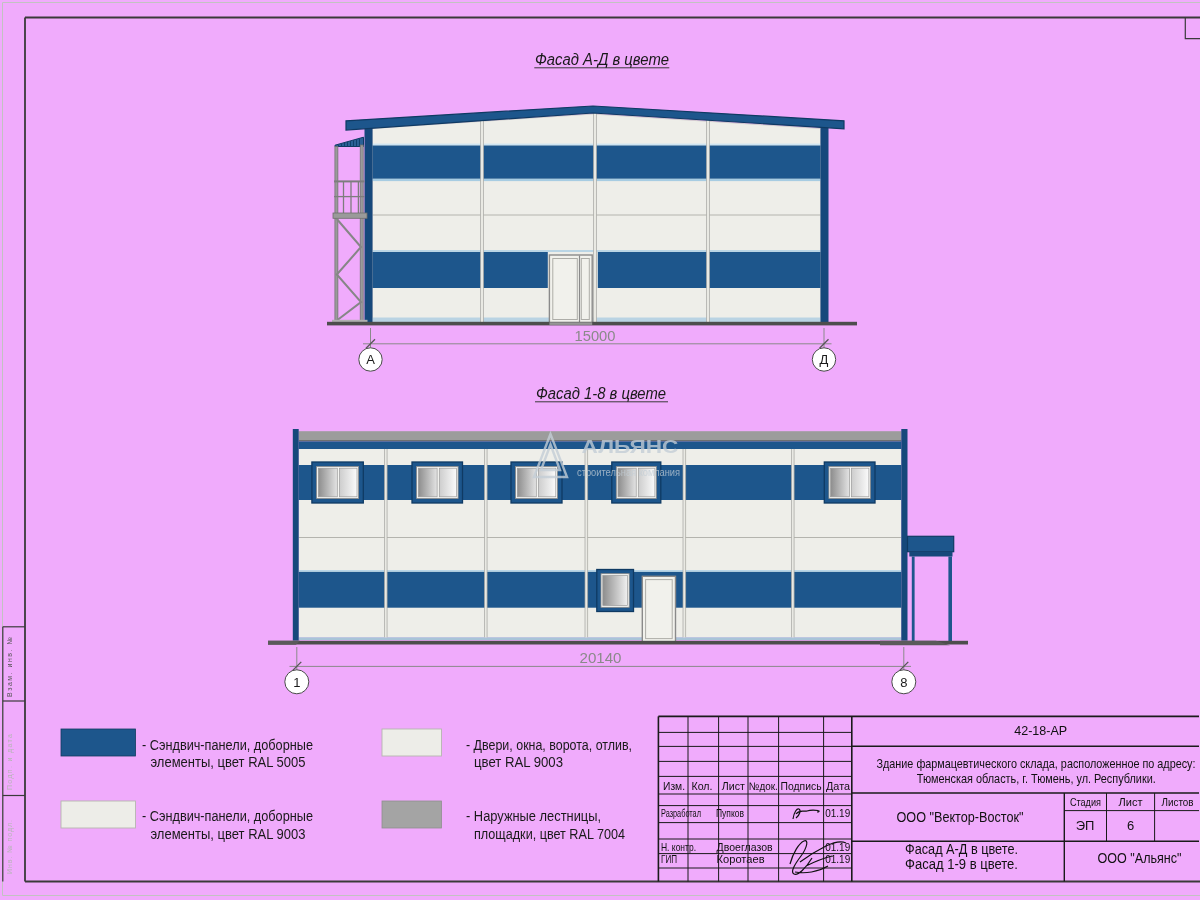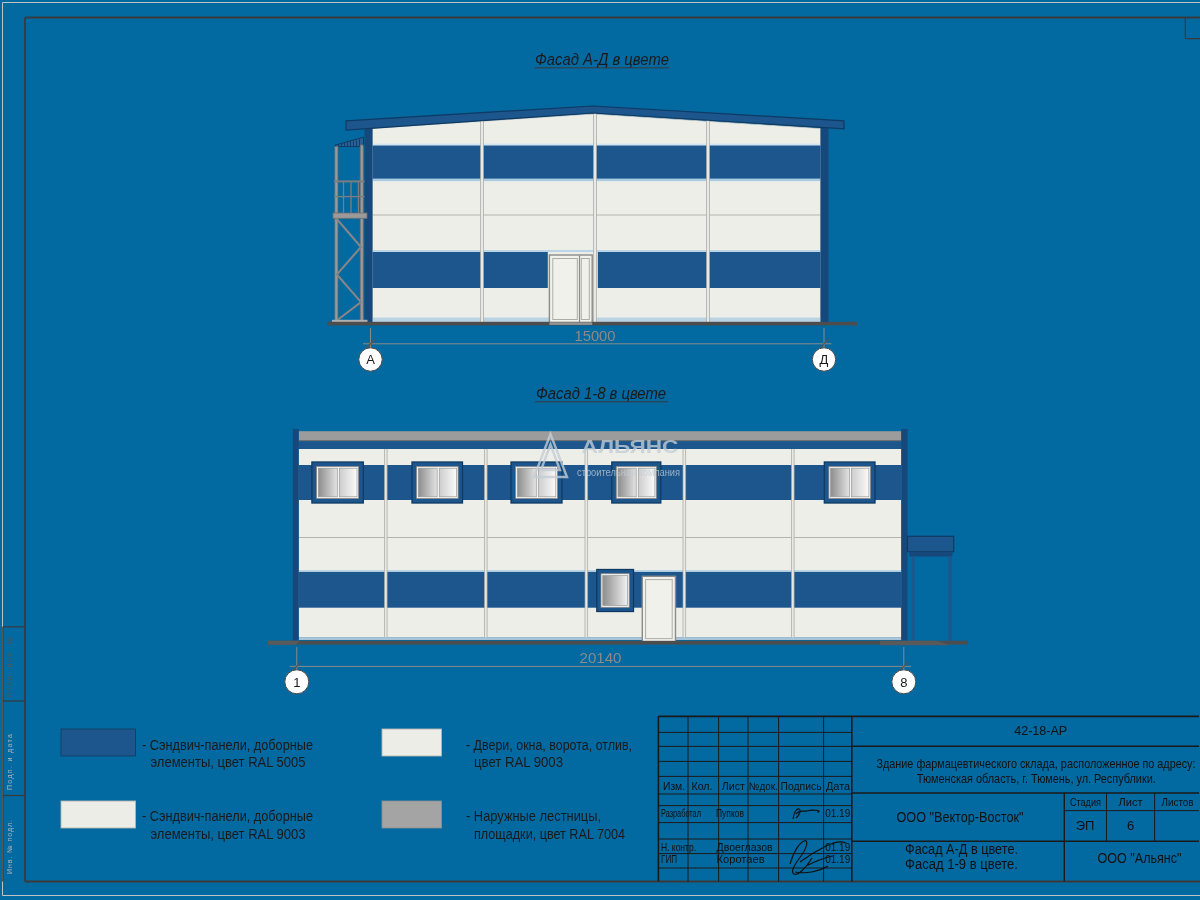--- a/index.html
+++ b/index.html
@@ -1,16 +1,16 @@
 <!DOCTYPE html>
 <html><head>
 <meta charset="utf-8">
 <style>
 html,body{margin:0;padding:0;background:#ffffff;}
-#page{position:relative;width:1200px;height:900px;background:#0369a1;overflow:hidden;
+#page{position:relative;width:1200px;height:900px;background:#f0abfc;overflow:hidden;
 font-family:"Liberation Sans", sans-serif;}
 svg{position:absolute;left:0;top:0;}
 text{font-family:"Liberation Sans", sans-serif;}
 </style>
 </head>
 <body>
 <div id="page">
 <svg width="1200" height="900" viewBox="0 0 1200 900">
 <defs>
 <linearGradient id="glassL" x1="0" y1="0" x2="1" y2="0">

